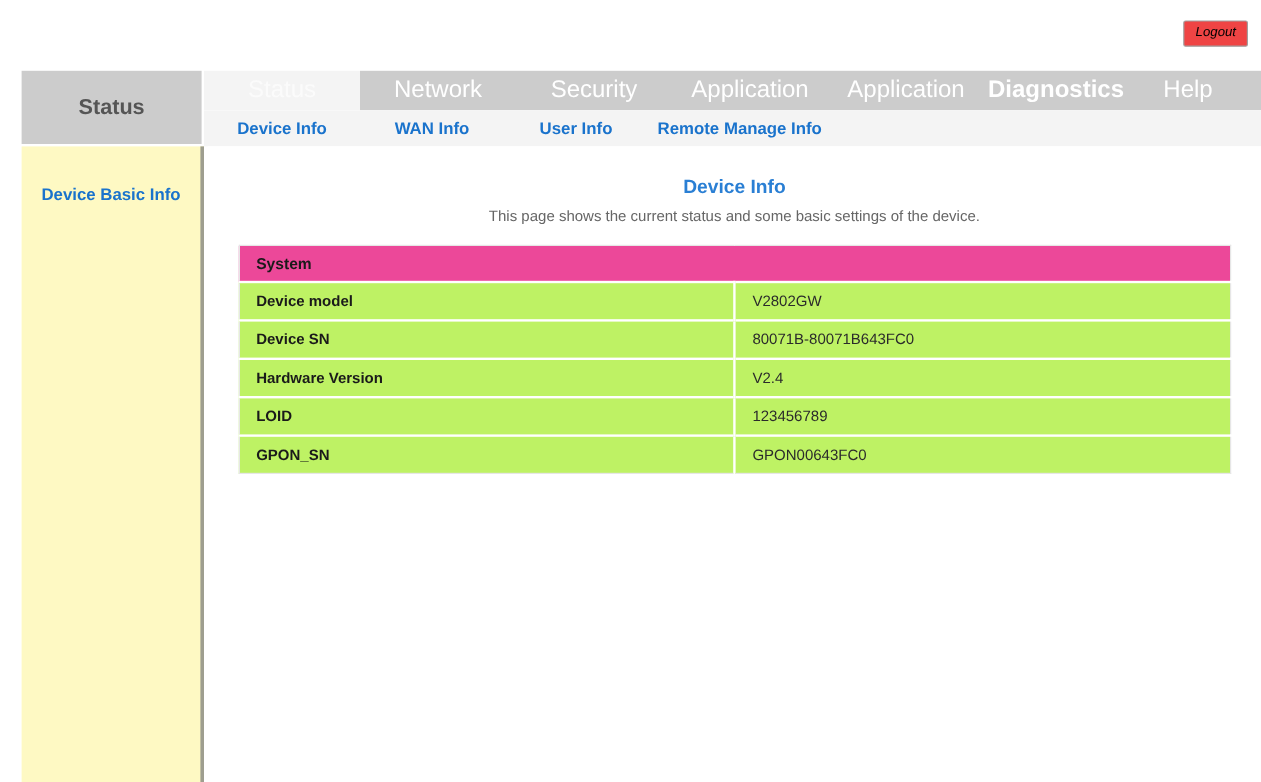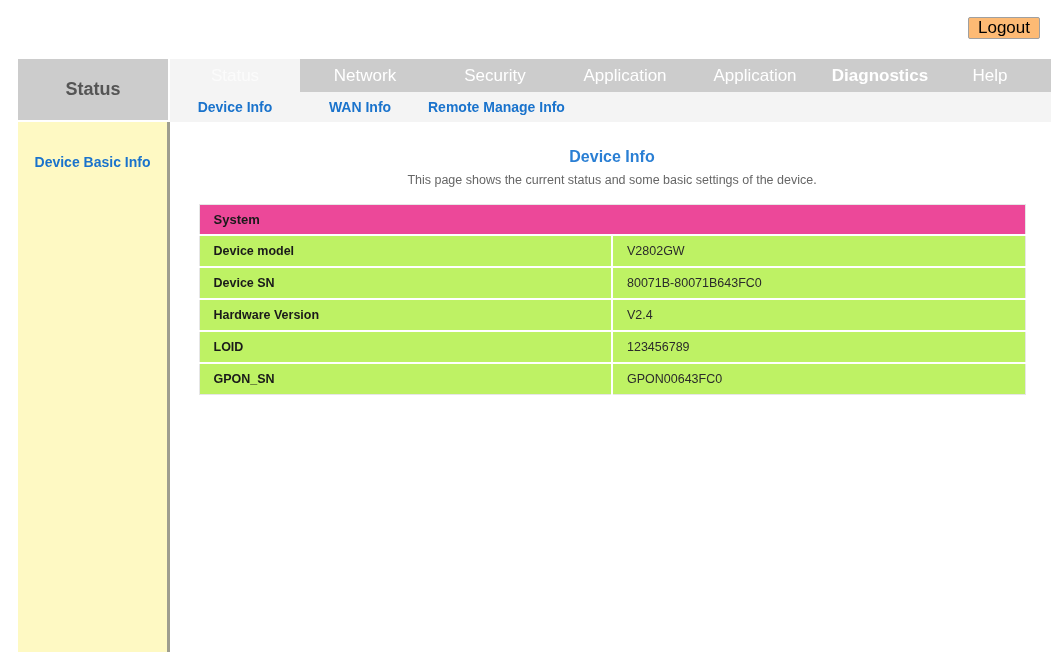--- a/index.html
+++ b/index.html
@@ -22,28 +22,29 @@
   .topbar {
     height: 59px;
     position: relative;
     background: #ffffff;
   }
   .logout-button {
     position: absolute;
     right: 11px;
     top: 17px;
     font-family: "Liberation Sans", sans-serif;
-    font-size: 17px;
+    font-size: 11px;
     color: #000000;
-    background: #fdba74;
+    background: #ef4444;
     border: 1px solid #a0a0a0;
     border-radius: 2px;
     padding: 2px 9px 3px 9px;
     line-height: 15px;
     cursor: pointer;
+    font-style: italic;
   }
 
   
   .nav-wrap {
     position: relative;
     height: 63px;
   }
   .nav-main {
     position: absolute;
     left: 0;
@@ -72,21 +73,21 @@
   .nav-items {
     position: absolute;
     left: 170px;
     right: 0;
     top: 0;
     height: 33px;
     display: flex;
     align-items: center;
   }
   .nav-item {
-    font-size: 17px;
+    font-size: 20px;
     font-weight: normal;
     color: #ffffff;
     text-align: center;
     line-height: 33px;
     cursor: pointer;
     white-space: nowrap;
   }
   .nav-item.is-active {
     color: #fbfbfb;
   }
@@ -259,20 +260,21 @@
       <div class="nav-item nav-n5">Diagnostics</div>
       <div class="nav-item nav-n6">Help</div>
     </div>
   </div>
 
   <div class="nav-sub">
     <div class="nav-sub-bg"></div>
     <div class="nav-sub-items">
       <div class="nav-sub-item sub-s0">Device Info</div>
       <div class="nav-sub-item sub-s1">WAN Info</div>
+      <div class="nav-sub-item sub-s2">User Info</div>
       <div class="nav-sub-item sub-s3">Remote Manage Info</div>
     </div>
   </div>
 
 </div>
 
 <div class="status-block">Status</div>
 
 <div class="page-body">
 

